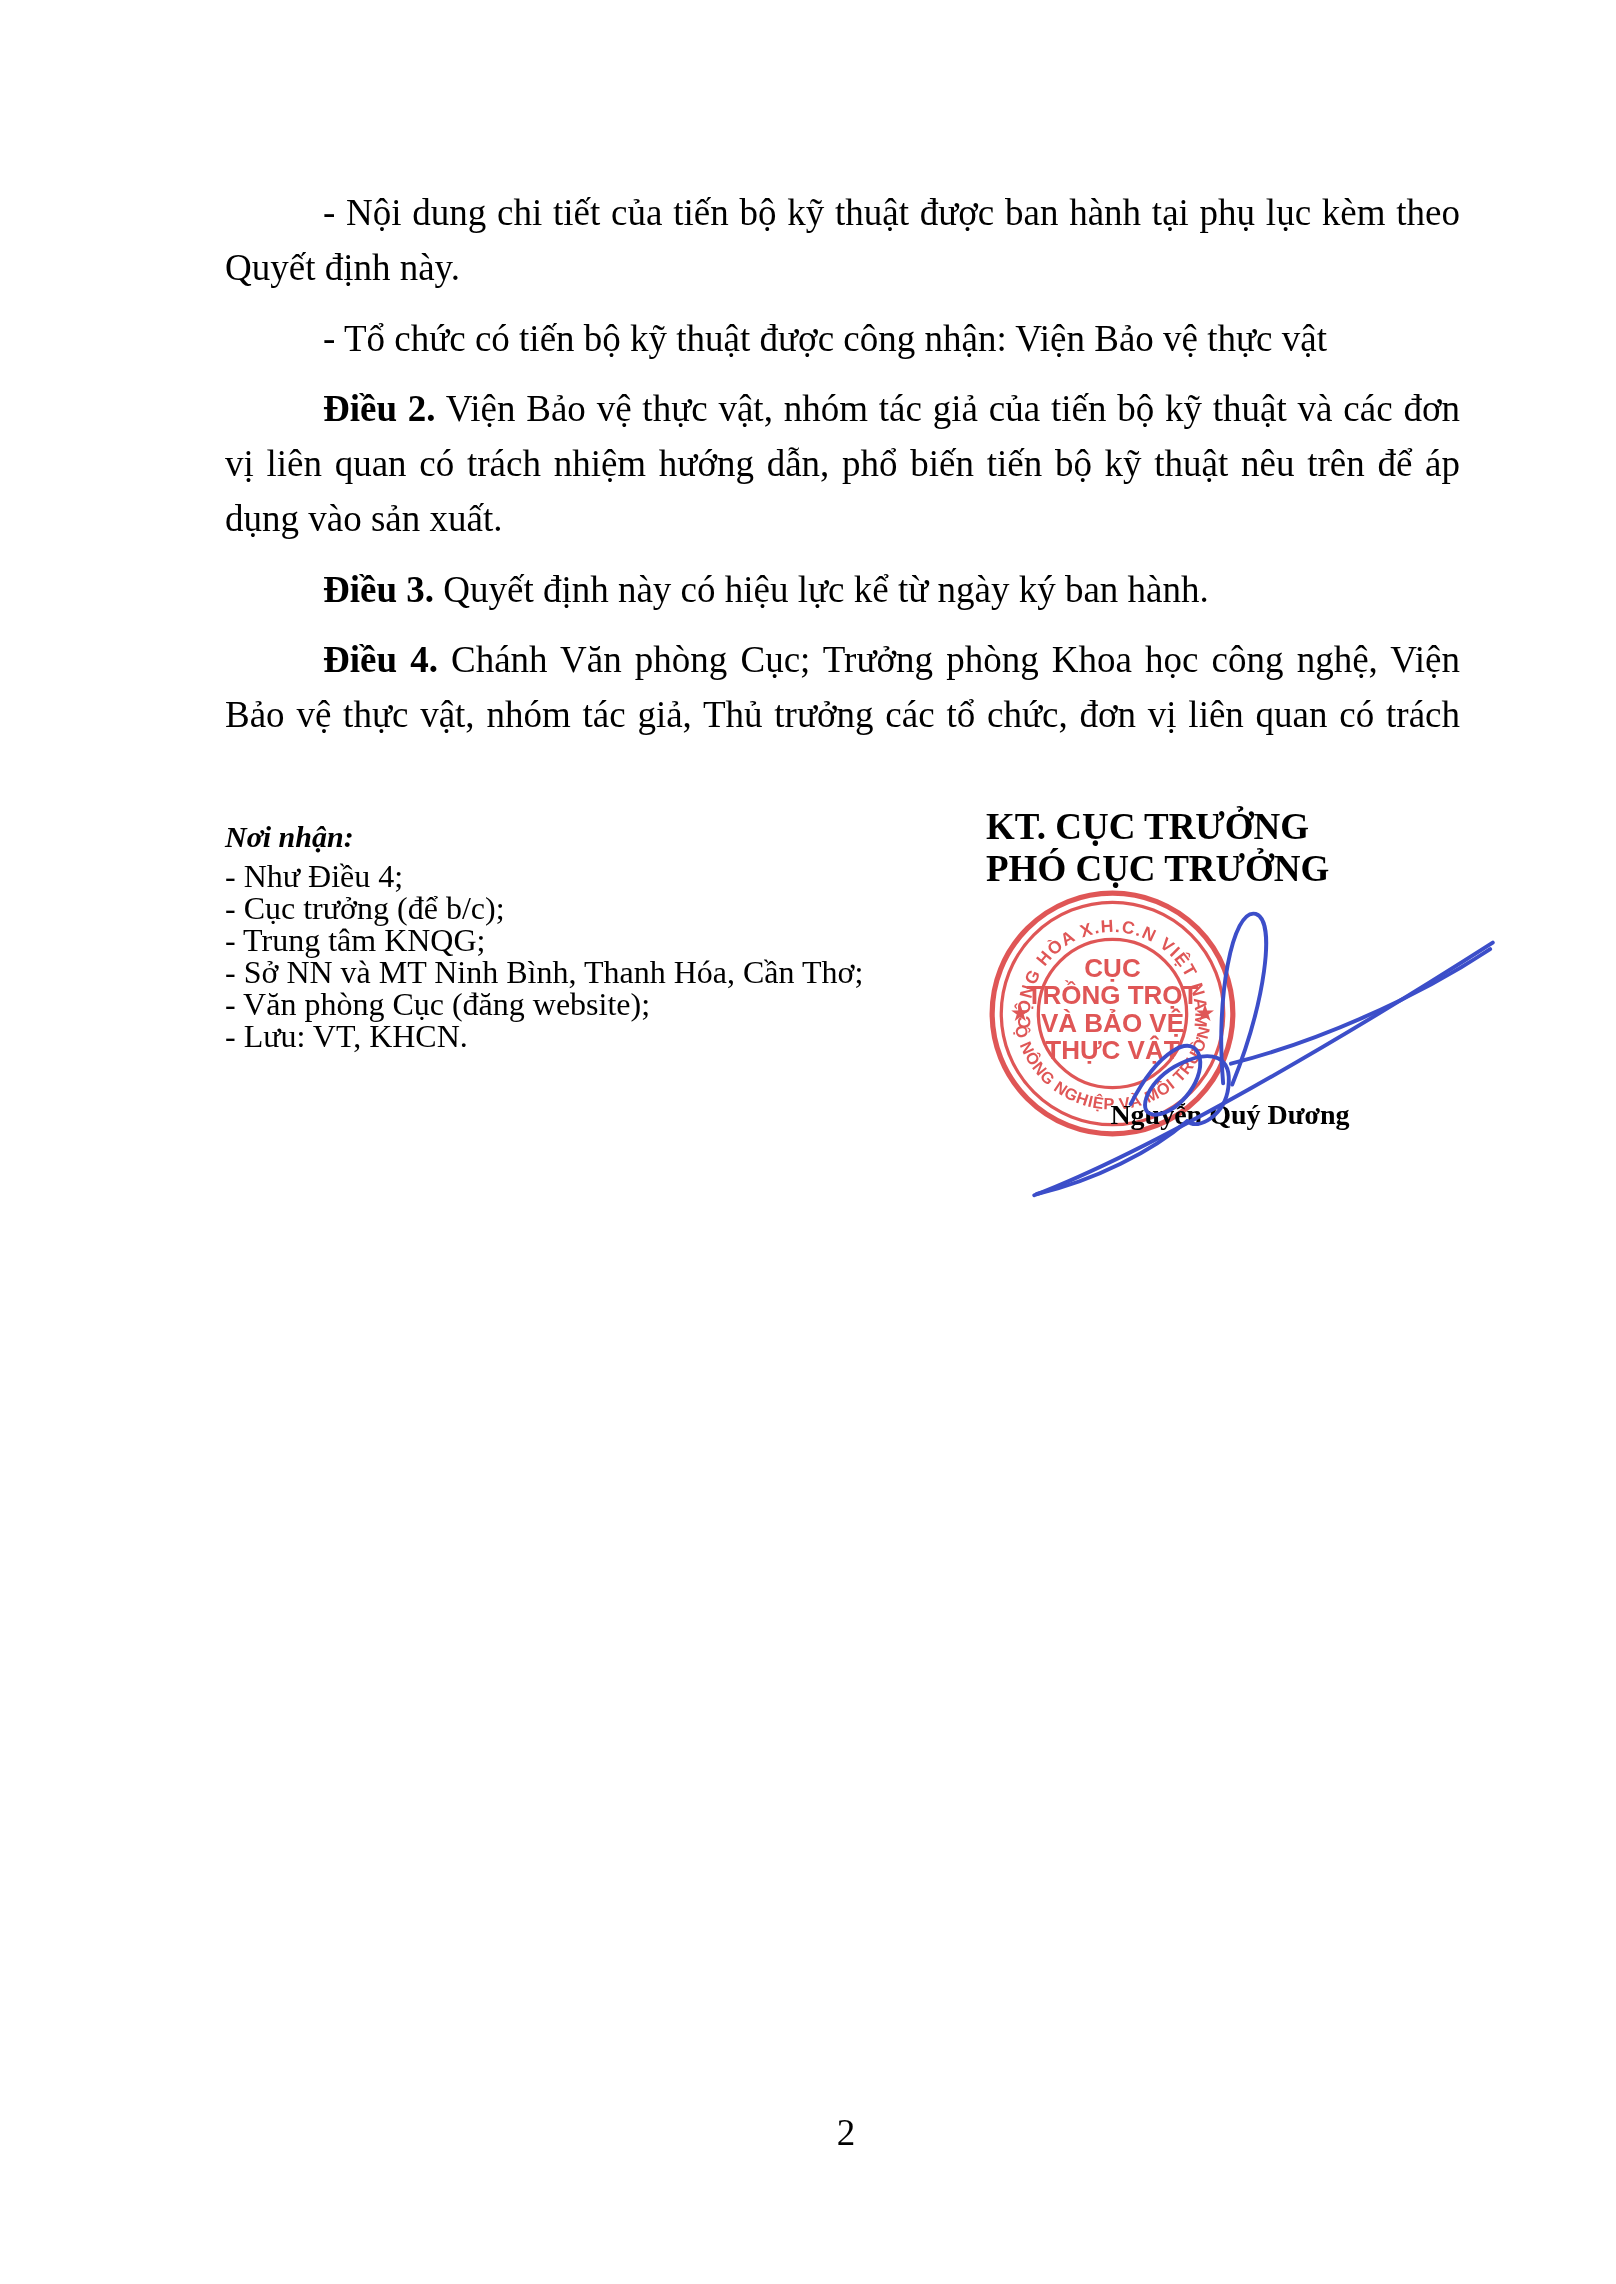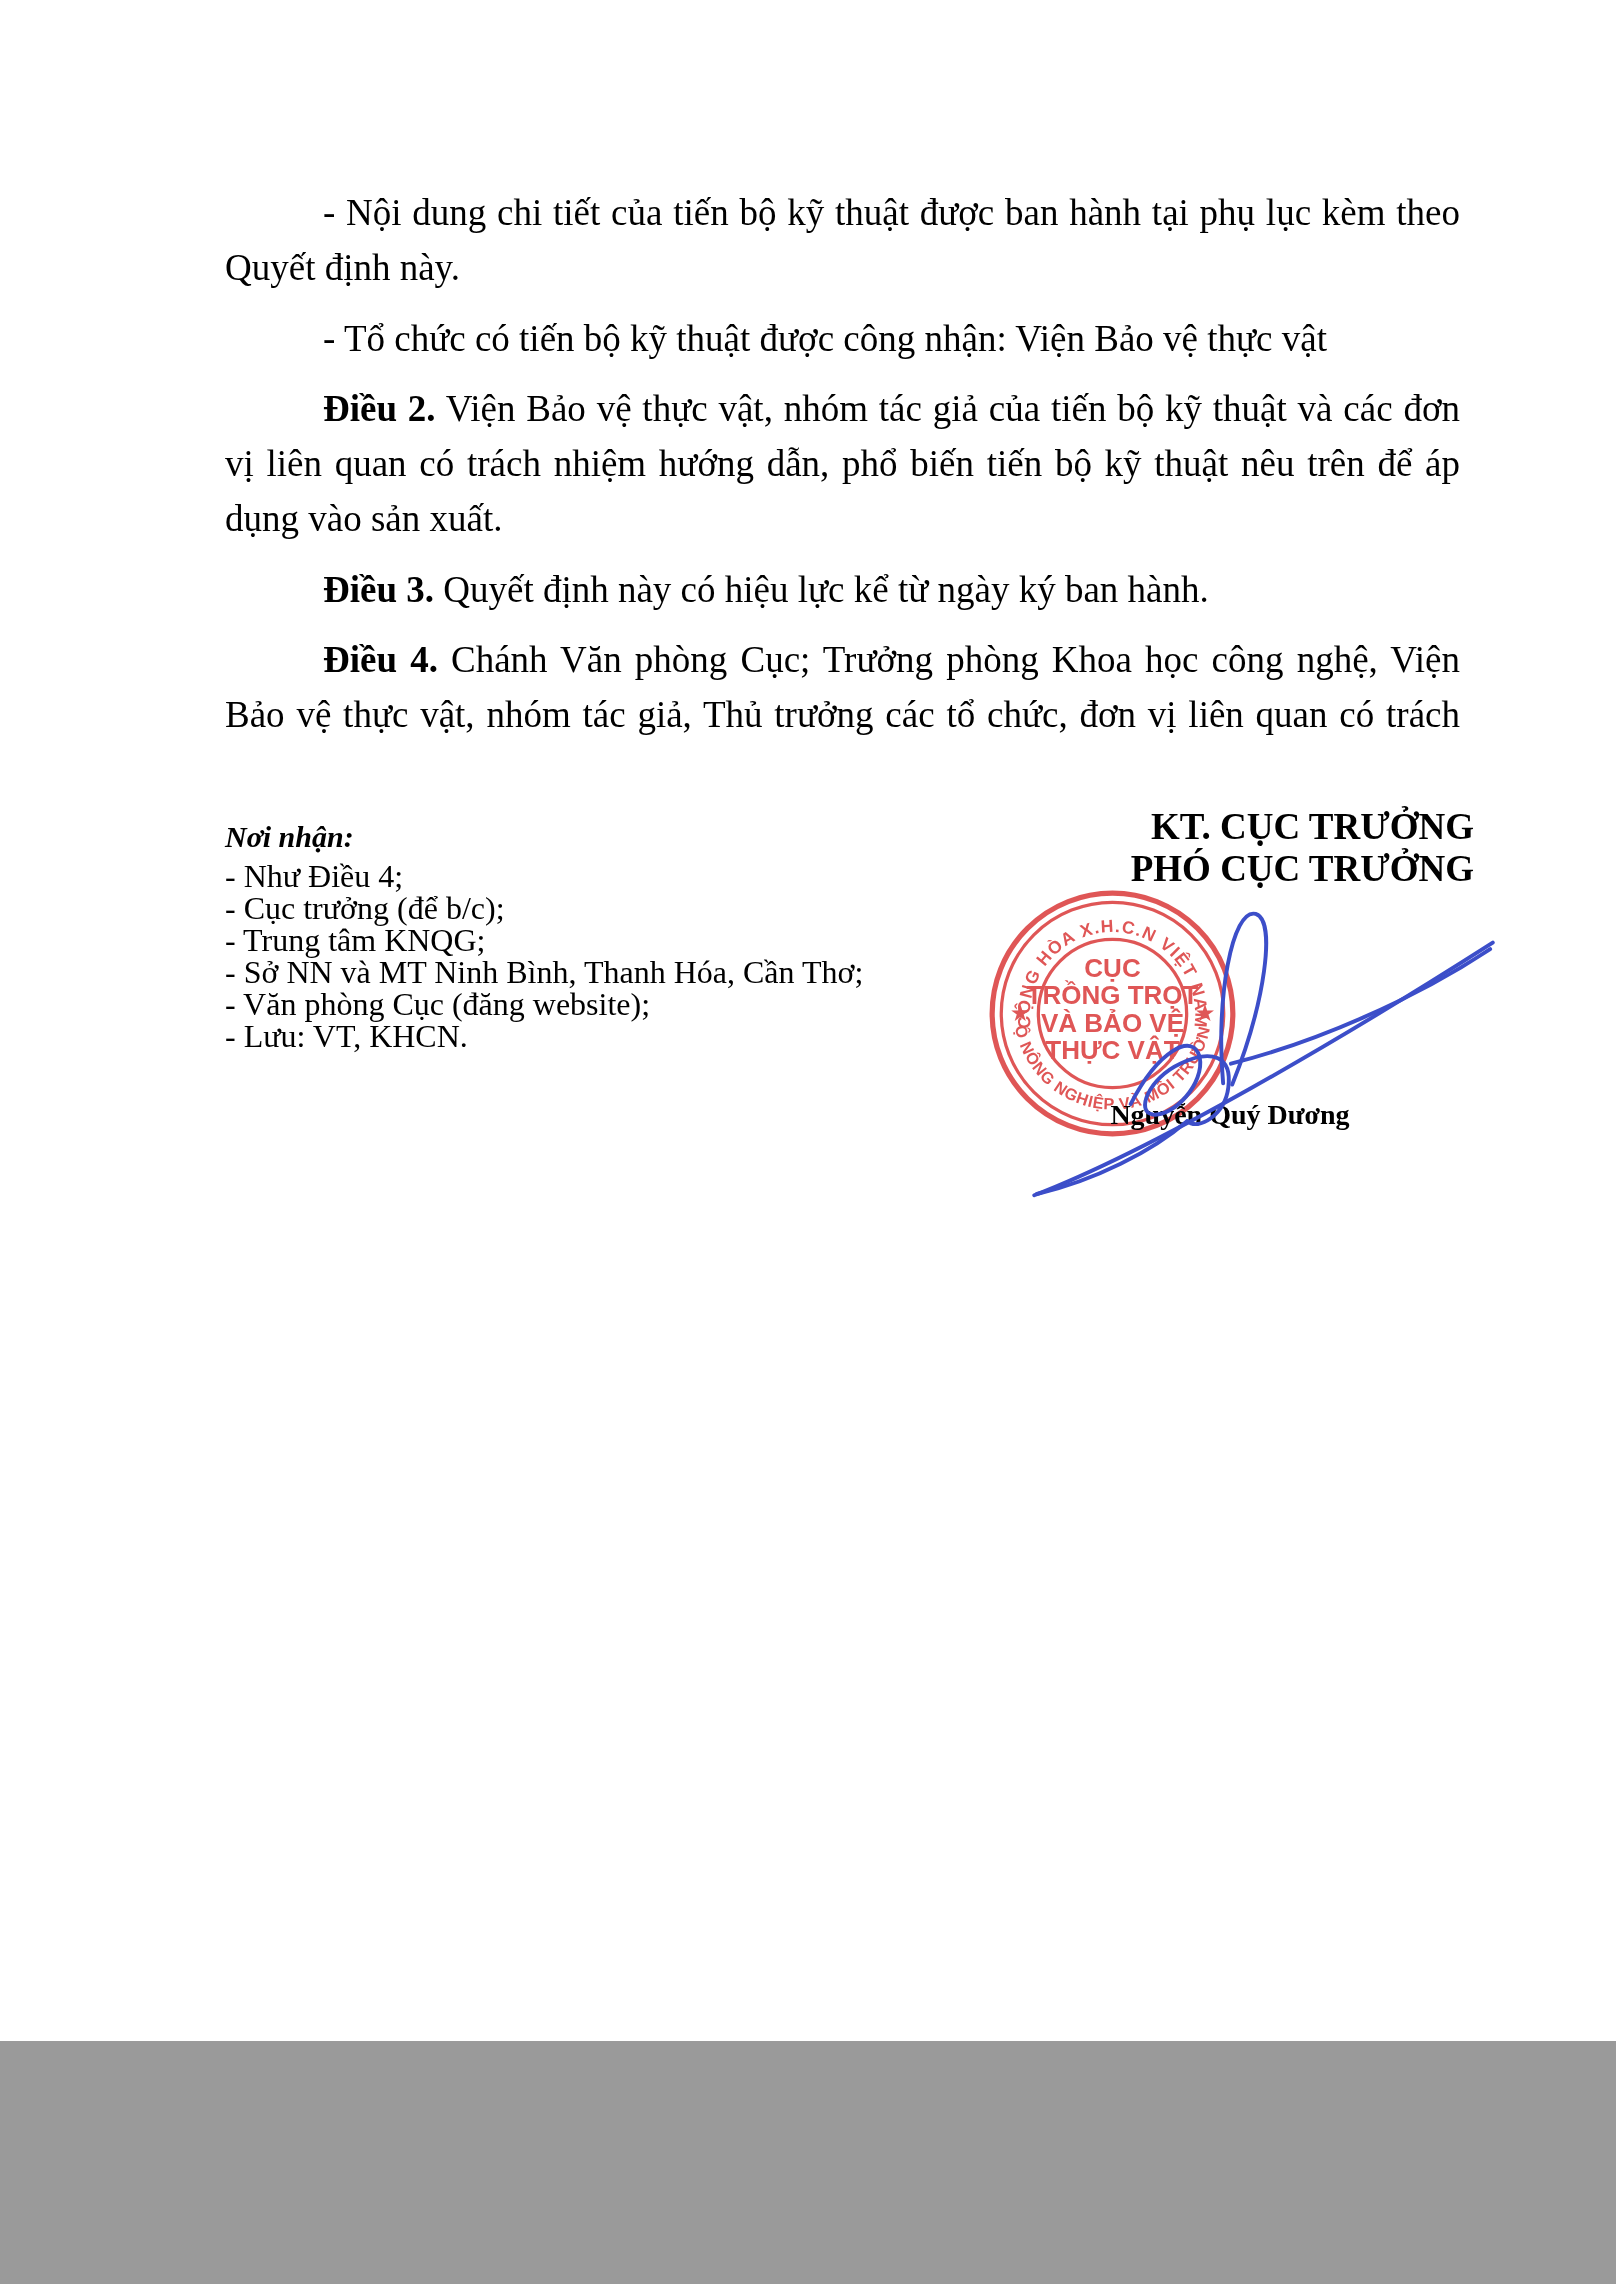--- a/index.html
+++ b/index.html
@@ -1,18 +1,18 @@
 <!DOCTYPE html>
 <html style="font-size:10.4px"><head>
 <meta charset="utf-8">
 <style>
   html,body{margin:0;padding:0;background:#9a9a9a;}
   .page{
     position:relative;
-    width:1616px;height:2041px;
+    width:1616px;height:2284px;
     background:#ffffff;
     font-family:"Liberation Serif", serif;
     color:#000;
     overflow:hidden;
   }
   .bodytext{
     position:absolute;left:225px;top:185px;width:1235px;
     font-size:37px;
   }
   .para{margin:0 0 15.6px 0;}
@@ -22,21 +22,21 @@
   .lead{font-weight:bold;}
 
   .recipients{
     position:absolute;left:225px;top:813px;width:749px;z-index:2;
   }
   .recip-title{font-size:30px;font-weight:bold;font-style:italic;line-height:47px;}
   .recip-item{font-size:32px;line-height:32px;}
 
   .sig-col{
     position:absolute;left:986px;top:806px;width:488px;
-    text-align:right;z-index:2;
+    text-align:left;z-index:2;
   }
   .sig-title{font-size:37px;font-weight:bold;line-height:42px;white-space:nowrap;}
   .signer{
     position:absolute;left:986px;top:1099px;width:488px;
     text-align:center;font-size:28px;font-weight:bold;z-index:2;white-space:nowrap;
   }
   .stamp{position:absolute;left:985px;top:886px;z-index:1;opacity:0.93;}
   .signature-ink{position:absolute;left:1003px;top:889px;z-index:3;}
   .pagenum{
     position:absolute;left:820px;top:2110px;width:52px;

